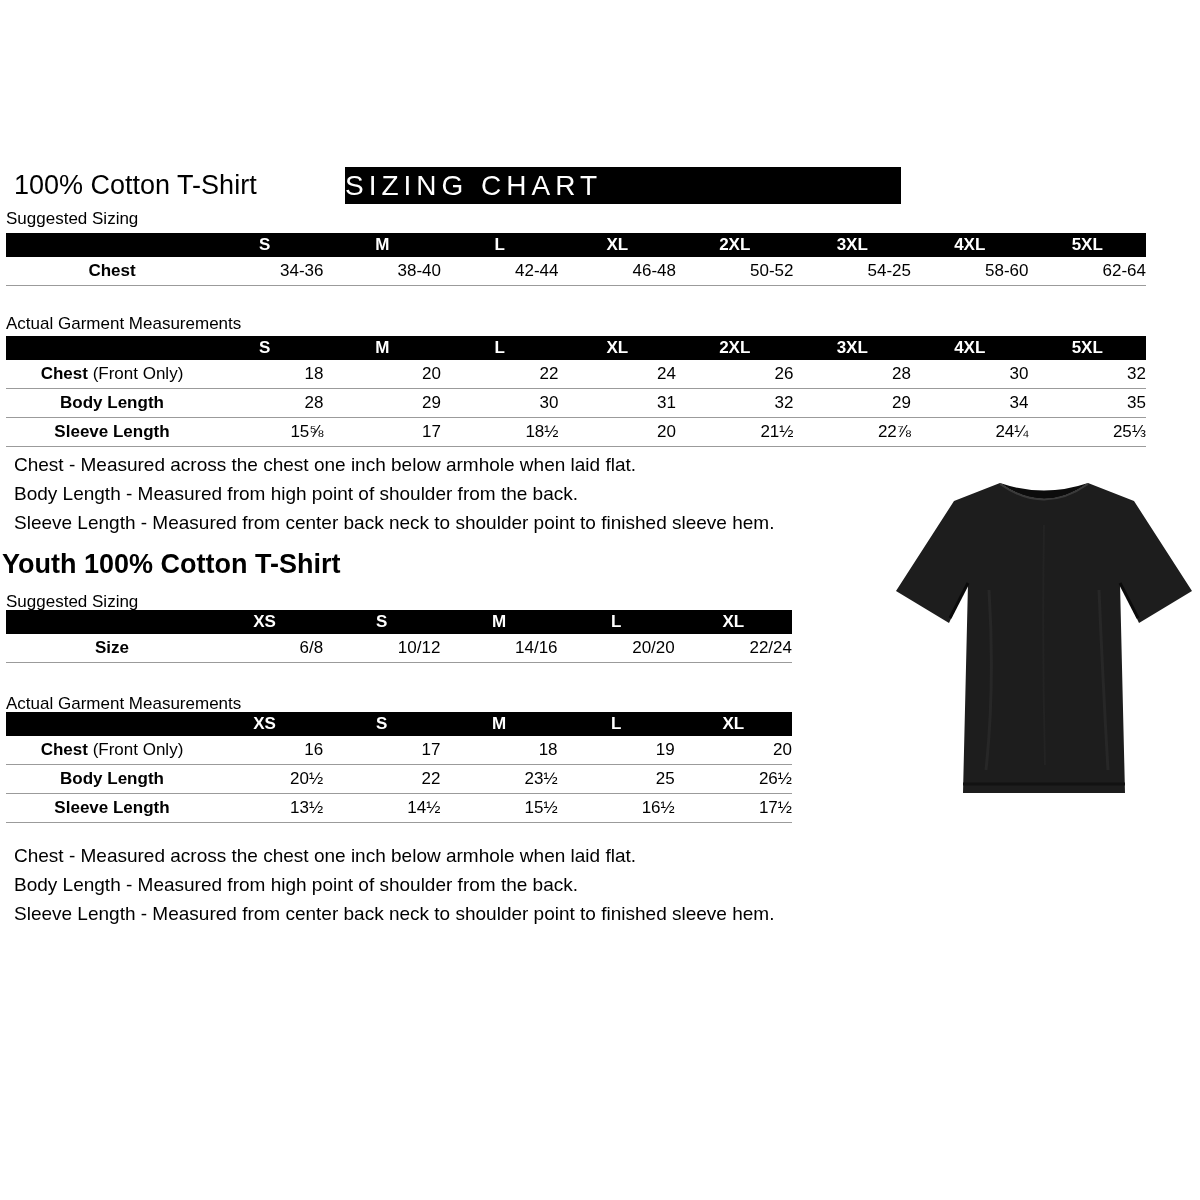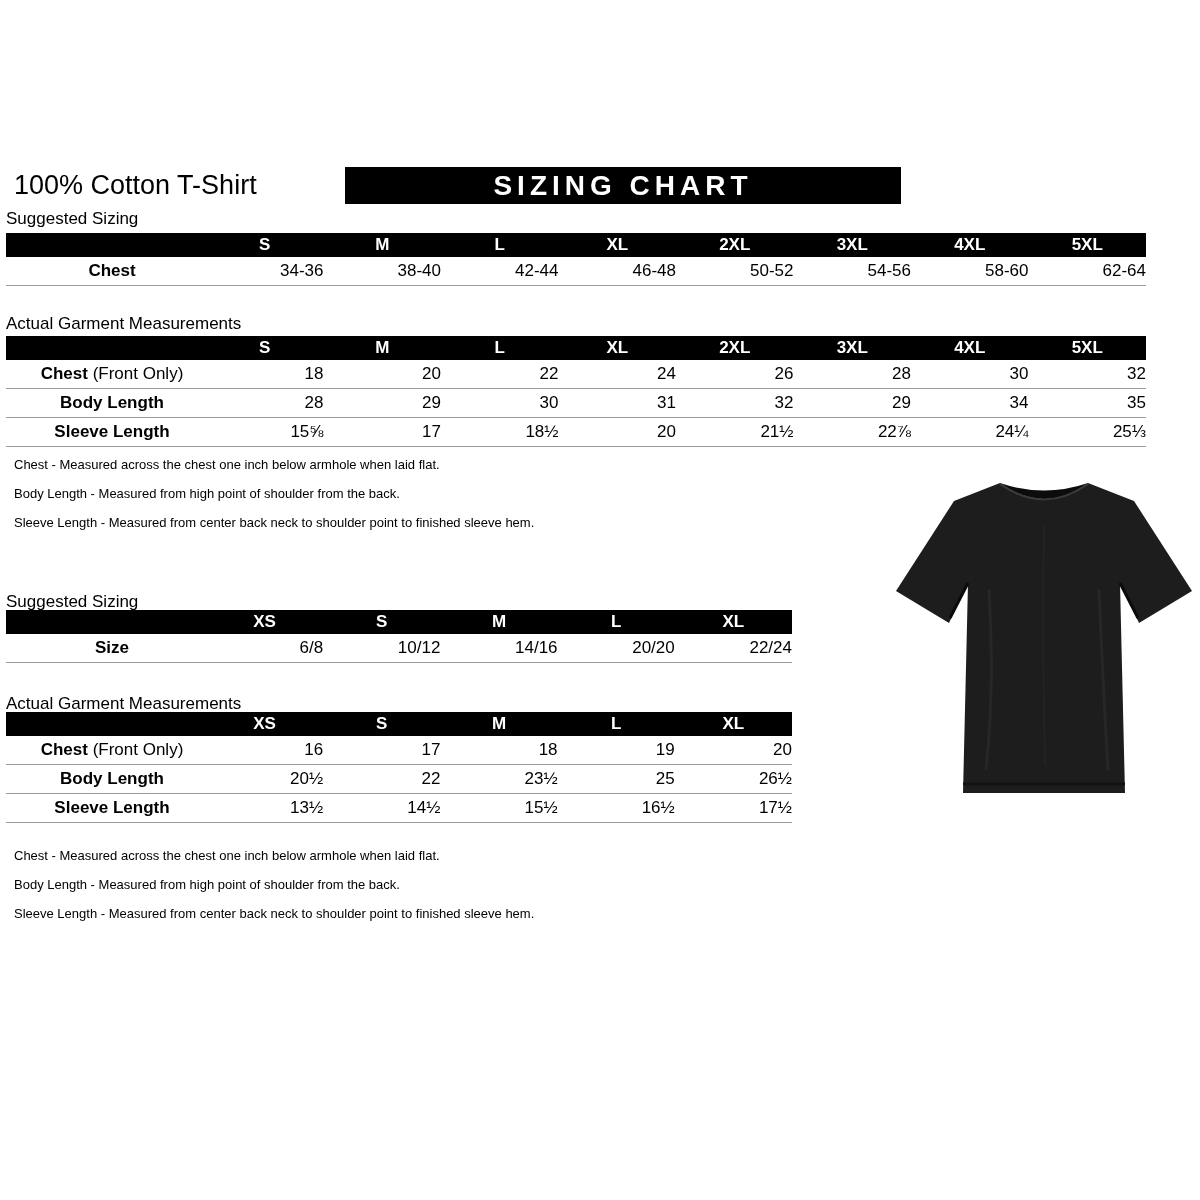--- a/index.html
+++ b/index.html
@@ -5,42 +5,42 @@
   html,body{margin:0;padding:0}
   body{
     width:1200px;height:1200px;background:#ffffff;color:#000;
     font-family:"Liberation Sans", sans-serif;position:relative;overflow:hidden;
   }
   .abs{position:absolute}
   .page{position:absolute;left:0;top:0;width:1200px;height:1199px}
 
   .adult-title{left:14px;top:167px;font-size:27px;font-weight:400;line-height:37px;white-space:nowrap}
   .banner{left:345px;top:167px;width:556px;height:37px;background:#000;color:#fff;
-          font-weight:bold;font-size:28px;letter-spacing:5px;text-align:center;line-height:38px}
+          font-weight:normal;font-size:28px;letter-spacing:5px;line-height:38px}
   .sec-label{font-size:17px;white-space:nowrap}
   #adult-suggested-label{left:6px;top:209px}
   #adult-actual-label{left:6px;top:314px}
   #youth-suggested-label{left:6px;top:592px}
   #youth-actual-label{left:6px;top:694px}
 
   table{position:absolute;border-collapse:collapse;table-layout:fixed;background:#fff}
   .t-adult{left:6px;width:1140px}
   .t-youth{left:6px;width:786px}
   #t1{top:233px}
   #t2{top:336px}
   #t3{top:610px}
   #t4{top:712px}
 
   th{background:#000;color:#fff;font-size:17px;font-weight:bold;height:24px;padding:0;text-align:center}
   td{font-size:17px;text-align:right;height:28px;border-bottom:1.5px solid #9b9b9b;padding:0;color:#000}
   .label-col{width:200px}
   td.label-col{text-align:center;padding-left:12px}
   td .bold{font-weight:bold}
 
-  .notes{position:absolute;left:14px;font-size:13px;line-height:29px}
+  .notes{position:absolute;left:14px;font-size:19px;line-height:29px}
   #adult-notes{top:450px}
   #youth-notes{top:841px}
   .notes p{margin:0}
 
   .youth-title{left:2px;top:549px;font-size:27px;font-weight:bold;white-space:nowrap}
 
   .tshirt-wrap{left:893px;top:465px;width:302px;height:340px}
 </style>
 </head>
 <body>
@@ -66,21 +66,21 @@
         </tr>
       </thead>
       <tbody>
         <tr>
           <td class="label-col"><span class="bold">Chest</span></td>
           <td>34-36</td>
           <td>38-40</td>
           <td>42-44</td>
           <td>46-48</td>
           <td>50-52</td>
-          <td>54-56</td>
+          <td>54-25</td>
           <td>58-60</td>
           <td>62-64</td>
         </tr>
       </tbody>
     </table>
 
   <div class="abs sec-label" id="adult-actual-label">Actual Garment Measurements</div>
   <table class="t-adult" id="t2">
       <thead>
         <tr>
@@ -131,20 +131,21 @@
         </tr>
       </tbody>
     </table>
 
   <div class="notes" id="adult-notes">
     <p>Chest - Measured across the chest one inch below armhole when laid flat.</p>
     <p>Body Length - Measured from high point of shoulder from the back.</p>
     <p>Sleeve Length - Measured from center back neck to shoulder point to finished sleeve hem.</p>
   </div>
 
+  <h2 class="abs youth-title" style="margin:0">Youth 100% Cotton T-Shirt</h2>
 
   <div class="abs sec-label" id="youth-suggested-label">Suggested Sizing</div>
   <table class="t-youth" id="t3">
       <thead>
         <tr>
           <th class="label-col"></th>
           <th>XS</th>
           <th>S</th>
           <th>M</th>
           <th>L</th>

